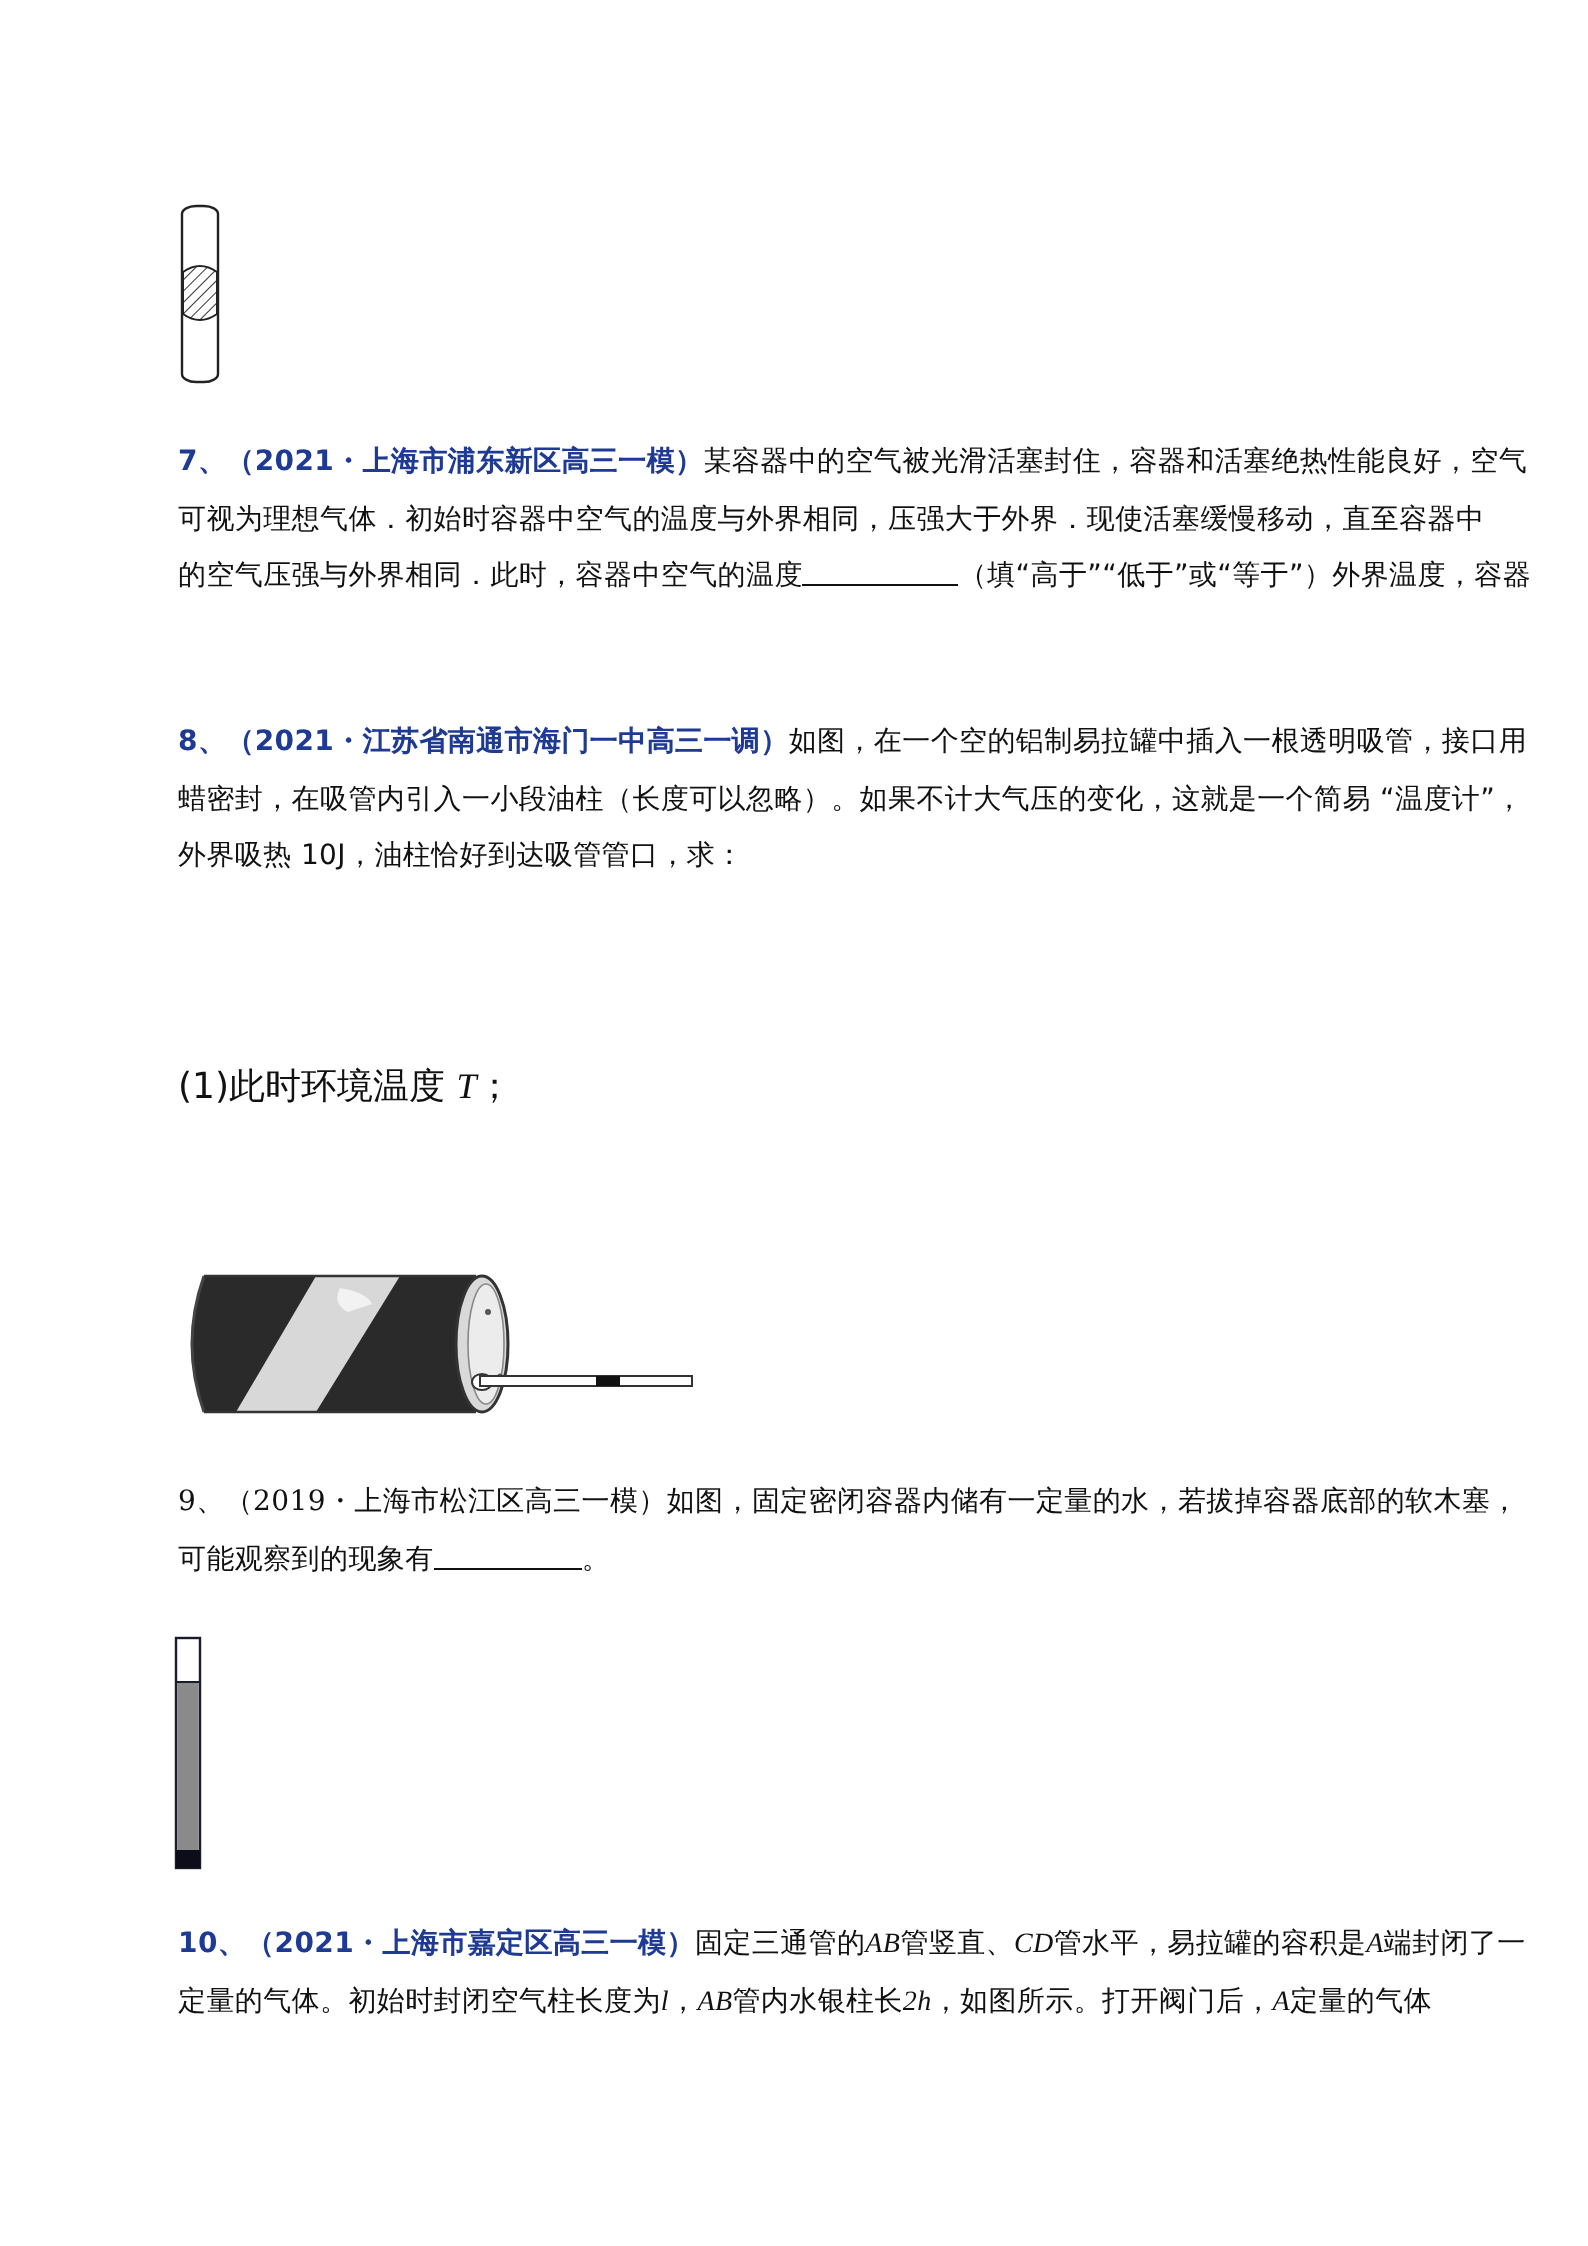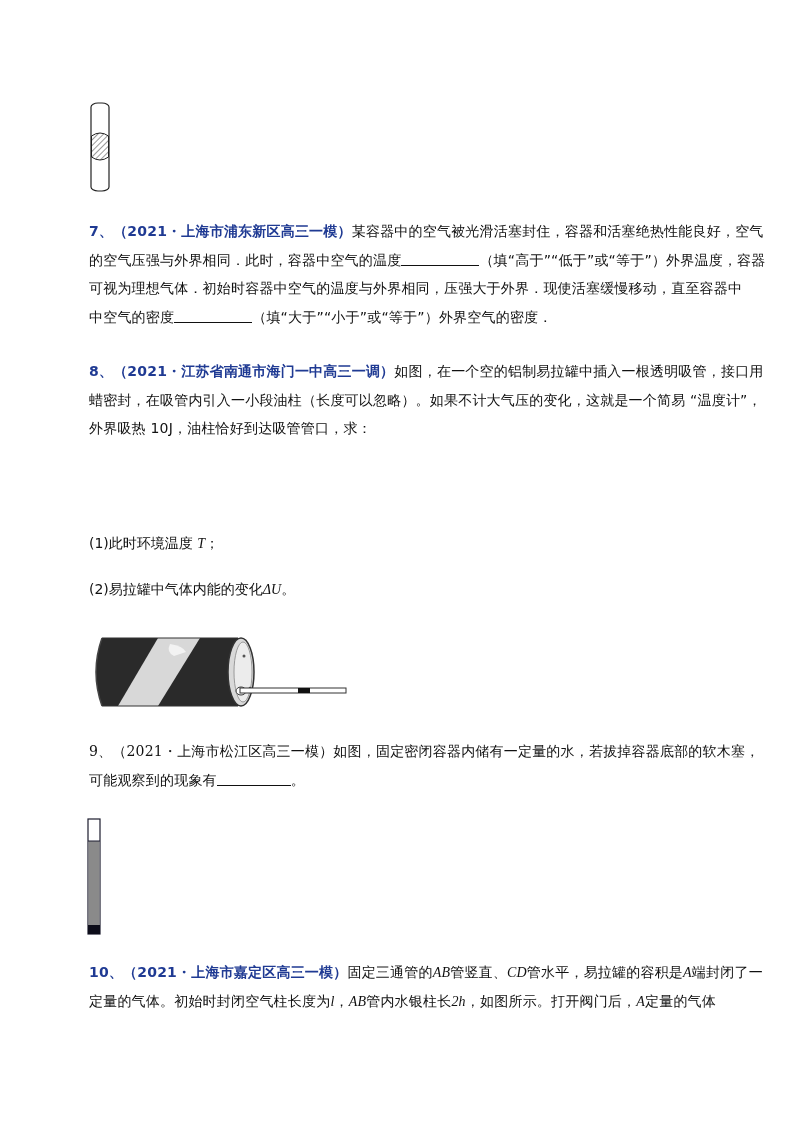--- a/index.html
+++ b/index.html
@@ -10,21 +10,21 @@
     }
     .page { position: absolute; left: 16px; top: 0; width: 794px; height: 859px; }
     .fig { position: absolute; }
     .q { position: absolute; left: 73px; width: 655px; font-size: 14px; }
     .line { height: 28.5px; line-height: 28.5px; white-space: nowrap; letter-spacing: 0.2px; }
     .src { color: #1f3a93; font-weight: bold; }
     .blank { display: inline-block; border-bottom: 1px solid #111; height: 15px; vertical-align: -1px; }
     .serif { font-family: "Liberation Serif", "DejaVu Serif", serif; }
     .it { font-style: italic; font-family: "Liberation Serif", "DejaVu Serif", serif; }
     sup { font-size: 9px; line-height: 0; }
-    .sub { position: absolute; left: 73px; font-size: 14px; line-height: 20px; white-space: nowrap; }
+    .sub { position: absolute; left: 73px; font-size: 18px; line-height: 20px; white-space: nowrap; }
     .q9 { font-family: "DejaVu Serif", "Liberation Serif", serif; }
   </style>
 </head>
 <body>
 
 <div class="page">
 
   <svg class="fig" style="left:70px; top:100px;" width="30" height="95" viewBox="0 0 30 95">
     <defs>
       <pattern id="hatch" width="4" height="4" patternUnits="userSpaceOnUse" patternTransform="rotate(45)">
@@ -32,42 +32,36 @@
       </pattern>
     </defs>
     <rect x="5" y="3" width="18" height="88" rx="7" ry="4" fill="#fff" stroke="#222" stroke-width="1.2"></rect>
     <path d="M5.5 36 Q14 30 22.5 36 L22.5 57 Q14 63 5.5 57 Z" fill="url(#hatch)" stroke="#222" stroke-width="1"></path>
   </svg>
 
   <div class="q" style="top:217px;">
     <div class="line">
       <span class="src">7、</span><span class="src">（2021・上海市浦东新区高三一模）</span><span>某容器中的空气被光滑活塞封住，容器和活塞绝热性能良好，空气</span>
     </div>
+    <div class="line"><span>可视为理想气体．初始时容器中空气的温度与外界相同，压强大于外界．现使活塞缓慢移动，直至容器中</span></div>
     <div class="line">
       <span>的空气压强与外界相同．此时，容器中空气的温度</span><span class="blank" style="width:78px;"></span><span>（填“高于”“低于”或“等于”）外界温度，容器</span>
-    </div>
-    <div class="line"><span>可视为理想气体．初始时容器中空气的温度与外界相同，压强大于外界．现使活塞缓慢移动，直至容器中</span></div>
-    <div class="line">
-      <span>中空气的密度</span><span class="blank" style="width:78px;"></span><span>（填“大于”“小于”或“等于”）外界空气的密度．</span>
     </div>
   </div>
 
   <div class="q" style="top:357px;">
     <div class="line">
       <span class="src">8、</span><span class="src">（2021・江苏省南通市海门一中高三一调）</span><span>如图，在一个空的铝制易拉罐中插入一根透明吸管，接口用</span>
     </div>
     <div class="line"><span>蜡密封，在吸管内引入一小段油柱（长度可以忽略）。如果不计大气压的变化，这就是一个简易 “温度计”，</span></div>
     <div class="line"><span>外界吸热 10J，油柱恰好到达吸管管口，求：</span></div>
   </div>
 
   <div class="sub" style="top:533px;">
     <span>(1)此时环境温度 </span><span class="it">T</span><span>；</span>
-  </div>
-  <div class="sub" style="top:579px;">
-    <span>(2)易拉罐中气体内能的变化</span><span class="it">ΔU</span><span>。</span>
   </div>
 
   <svg class="fig" style="left:72px; top:630px;" width="260" height="80" viewBox="0 0 260 80">
     <defs>
       <clipPath id="canclip">
         <path d="M14 8 L150 8 L150 76 L14 76 Q2 42 14 8 Z"></path>
       </clipPath>
     </defs>
     <g clip-path="url(#canclip)">
       <rect x="0" y="0" width="160" height="80" fill="#2a2a2a"></rect>
@@ -81,21 +75,21 @@
     <ellipse cx="155" cy="42" rx="9" ry="30" fill="#ececec" stroke="#888" stroke-width="0.8"></ellipse>
     <circle cx="156" cy="26" r="1.5" fill="#555"></circle>
     <circle cx="162" cy="58" r="1.3" fill="#555"></circle>
     <ellipse cx="153" cy="61" rx="5" ry="4" fill="#fff" stroke="#333" stroke-width="1"></ellipse>
     <rect x="152" y="58" width="106" height="5" fill="#fff" stroke="#333" stroke-width="1"></rect>
     <rect x="210" y="58" width="12" height="5" fill="#111"></rect>
   </svg>
 
   <div class="q q9" style="top:737px;">
     <div class="line">
-      <span>9、</span><span>（2021・上海市松江区高三一模）</span><span>如图，固定密闭容器内储有一定量的水，若拔掉容器底部的软木塞，</span>
+      <span>9、</span><span>（2019・上海市松江区高三一模）</span><span>如图，固定密闭容器内储有一定量的水，若拔掉容器底部的软木塞，</span>
     </div>
     <div class="line" style="font-family:'DejaVu Sans','Liberation Sans',sans-serif;">
       <span>可能观察到的现象有</span><span class="blank" style="width:74px;"></span><span>。</span>
     </div>
   </div>
 
   <svg class="fig" style="left:71px; top:818px;" width="16" height="118" viewBox="0 0 16 118">
     <rect x="1" y="1" width="12" height="115" fill="#ffffff" stroke="#1b1b2e" stroke-width="1.2"></rect>
     <rect x="1.6" y="23" width="10.8" height="84" fill="#8a8a8a"></rect>
     <line x1="1" y1="23" x2="13" y2="23" stroke="#1b1b2e" stroke-width="1"></line>

